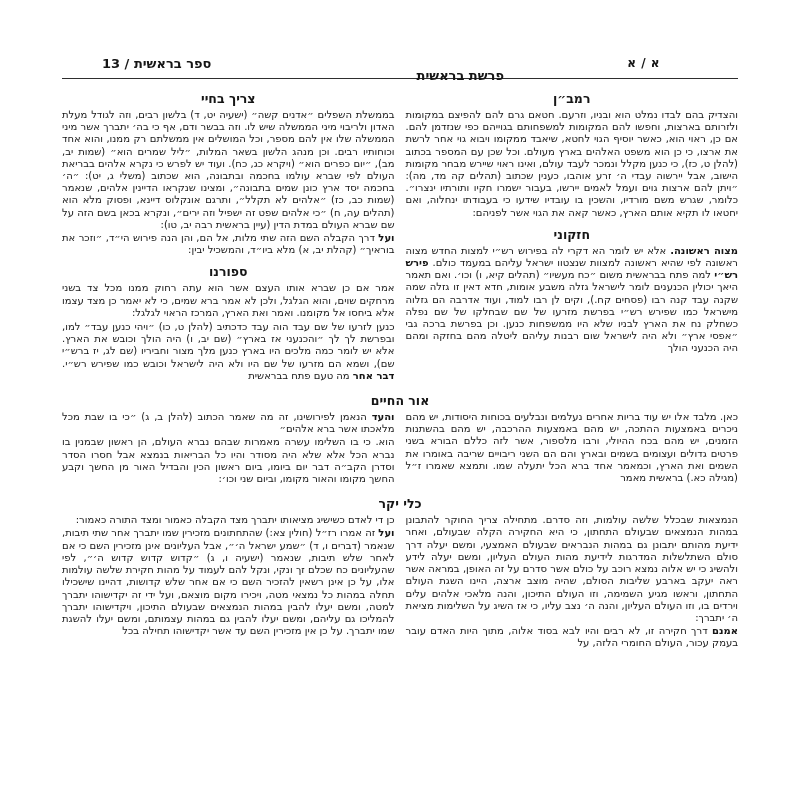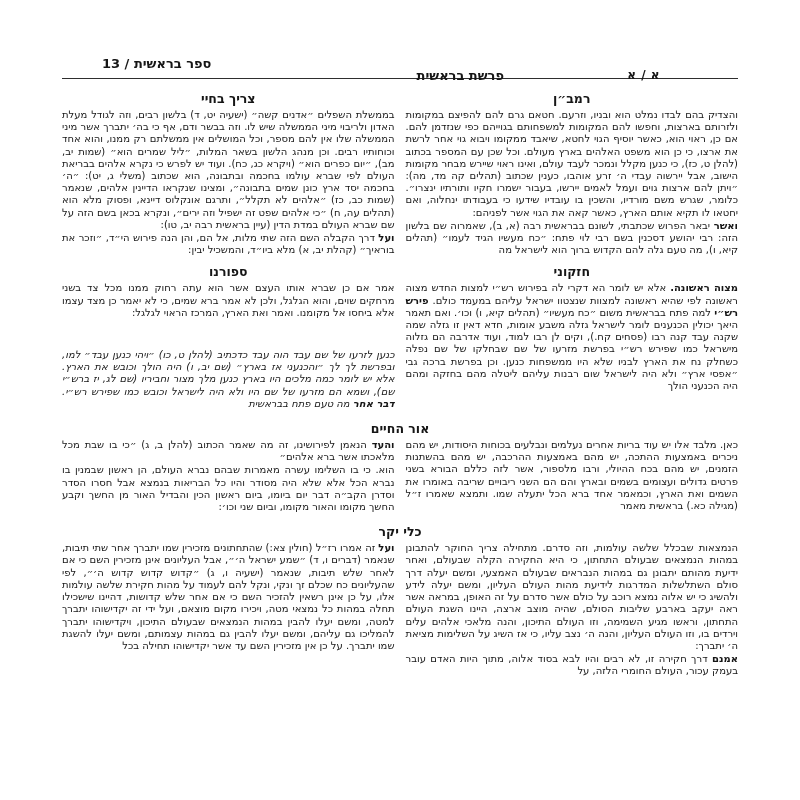--- a/index.html
+++ b/index.html
@@ -14,21 +14,21 @@
     padding:56px 62px 0 62px;
     overflow:hidden;
     background:#ffffff;
     direction:rtl;
   }
   
   .page-header{
     position:relative; height:22px;
   }
   .page-header .ref{
-    position:absolute; right:78px; top:12px;
+    position:absolute; right:78px; top:0;
     font-size:12px; font-weight:bold; letter-spacing:.5px;text-align:center;
   }
   .page-header .parsha{
     position:absolute; right:234px; top:12px;
     font-size:13px; font-weight:bold;
   }
   .page-header .book{
     position:absolute; left:40px; top:0;
     font-size:13px; font-weight:bold;
   }
@@ -43,41 +43,40 @@
     margin:8px 0 3px 0;
     font-size:12.5px; font-weight:bold; text-align:center;
   }
   .sec-title.first{ margin-top:2px; }
   .para{
     margin:0 0 1px 0;
     font-size:10px; line-height:12.2px;
     text-align:justify;
   }
   .lead{ font-weight:bold; }
-  .cont-block{ margin-top:30px;font-style:italic; }
+  .cont-block{ margin-top:2px; }
   .wide{ margin-top:10px; }
 </style>
 </head>
 <body>
 
 <div class="page">
 
   <div class="page-header">
     <span class="ref">א / א</span>
     <span class="parsha">פרשת בראשית</span>
     <span class="book">ספר בראשית / 13</span>
   </div>
   <hr class="header-rule">
 
   <div class="cols">
 
     <div class="col">
       <h3 class="sec-title first">רמב״ן</h3>
       <p class="para"><span>והצדיק בהם לבדו נמלט הוא ובניו, וזרעם. חטאם גרם להם להפיצם במקומות ולזרותם בארצות, וחפשו להם המקומות למשפחותם בגוייהם כפי שנזדמן להם. אם כן, ראוי הוא, כאשר יוסיף הגוי לחטא, שיאבד ממקומו ויבוא גוי אחר לרשת את ארצו, כי כן הוא משפט האלהים בארץ מעולם. וכל שכן עם המספר בכתוב (להלן ט, כז), כי כנען מקלל ונמכר לעבד עולם, ואינו ראוי שיירש מבחר מקומות הישוב, אבל יירשוה עבדי ה׳ זרע אוהבו, כענין שכתוב (תהלים קה מד, מה): ״ויתן להם ארצות גוים ועמל לאמים יירשו, בעבור ישמרו חקיו ותורתיו ינצרו״. כלומר, שגרש משם מורדיו, והשכין בו עובדיו שידעו כי בעבודתו ינחלוה, ואם יחטאו לו תקיא אותם הארץ, כאשר קאה את הגוי אשר לפניהם:</span></p>
-      <p class="para"><span class="lead">ואשר</span><span> יבאר הפרוש שכתבתי, לשונם בבראשית רבה (א, ב), שאמרוה שם בלשון הזה: רבי יהושע דסכנין בשם רבי לוי פתח: ״כח מעשיו הגיד לעמו״ (תהלים קיא, ו), מה טעם גלה להם הקדוש ברוך הוא לישראל מה</span></p>
 
       <h3 class="sec-title">חזקוני</h3>
       <p class="para"><span class="lead">מצוה ראשונה.</span><span> אלא יש לומר הא דקרי לה בפירוש רש״י למצות החדש מצוה ראשונה לפי שהיא ראשונה למצוות שנצטוו ישראל עליהם במעמד כולם. </span><span class="lead">פירש רש״י</span><span> למה פתח בבראשית משום ״כח מעשיו״ (תהלים קיא, ו) וכו׳. ואם תאמר היאך יכולין הכנענים לומר לישראל גזלה משבע אומות, חדא דאין זו גזלה שמה שקנה עבד קנה רבו (פסחים קח.), וקים לן רבו למוד, ועוד אדרבה הם גזלוה מישראל כמו שפירש רש״י בפרשת מזרעו של שם שבחלקו של שם נפלה כשחלק נח את הארץ לבניו שלא היו ממשפחות כנען. וכן בפרשת ברכה גבי ״אפסי ארץ״ ולא היה לישראל שום רבנות עליהם ליטלה מהם בחזקה ומהם היה הכנעני הולך</span></p>
     </div>
 
     <div class="col">
       <h3 class="sec-title first">צריך בחיי</h3>
       <p class="para"><span>בממשלת השפלים ״אדנים קשה״ (ישעיה יט, ד) בלשון רבים, וזה לגודל מעלת האדון ולריבוי מיני הממשלה שיש לו. וזה בבשר ודם, אף כי בה׳ יתברך אשר מיני הממשלה שלו אין להם מספר, וכל המושלים אין ממשלתם רק ממנו, והוא אחד וכוחותיו רבים. וכן מנהג הלשון בשאר המלות, ״ליל שמרים הוא״ (שמות יב, מב), ״יום כפרים הוא״ (ויקרא כג, כח). ועוד יש לפרש כי נקרא אלהים בבריאת העולם לפי שברא עולמו בחכמה ובתבונה, הוא שכתוב (משלי ג, יט): ״ה׳ בחכמה יסד ארץ כונן שמים בתבונה״, ומצינו שנקראו הדיינין אלהים, שנאמר (שמות כב, כז) ״אלהים לא תקלל״, ותרגם אונקלוס דיינא, ופסוק מלא הוא (תהלים עה, ח) ״כי אלהים שפט זה ישפיל וזה ירים״, ונקרא בכאן בשם הזה על שם שברא העולם במדת הדין (עיין בראשית רבה יב, טו):</span></p>
       <p class="para"><span class="lead">ועל</span><span> דרך הקבלה השם הזה שתי מלות, אל הם, והן הנה פירוש הי״ד, ״וזכר את בוראיך״ (קהלת יב, א) מלא ביו״ד, והמשכיל יבין:</span></p>
 
@@ -104,18 +103,19 @@
   </div>
 
   <div class="wide">
     <h3 class="sec-title">כלי יקר</h3>
     <div class="cols">
       <div class="col">
         <p class="para"><span>הנמצאות שבכלל שלשה עולמות, וזה סדרם. מתחילה צריך החוקר להתבונן במהות הנמצאים שבעולם התחתון, כי היא החקירה הקלה שבעולם, ואחר ידיעת מהותם יתבונן גם במהות הנבראים שבעולם האמצעי, ומשם יעלה דרך סולם השתלשלות המדרגות לידיעת מהות העולם העליון, ומשם יעלה לידע ולהשיג כי יש אלוה נמצא רוכב על כולם אשר סדרם על זה האופן, במראה אשר ראה יעקב בארבע שליבות הסולם, שהיה מוצב ארצה, היינו השגת העולם התחתון, וראשו מגיע השמימה, וזו העולם התיכון, והנה מלאכי אלהים עלים וירדים בו, וזו העולם העליון, והנה ה׳ נצב עליו, כי אז השיג על השלימות מציאת ה׳ יתברך:</span></p>
         <p class="para"><span class="lead">אמנם</span><span> דרך חקירה זו, לא רבים והיו לבא בסוד אלוה, מתוך היות האדם עובר בעמק עכור, העולם החומרי הלזה, על</span></p>
       </div>
       <div class="col">
+        <p class="para"><span>כן די לאדם כשישיג מציאותו יתברך מצד הקבלה כאמור ומצד התורה כאמור:</span></p>
         <p class="para"><span class="lead">ועל</span><span> זה אמרו רז״ל (חולין צא:) שהתחתונים מזכירין שמו יתברך אחר שתי תיבות, שנאמר (דברים ו, ד) ״שמע ישראל ה׳״, אבל העליונים אינן מזכירין השם כי אם לאחר שלש תיבות, שנאמר (ישעיה ו, ג) ״קדוש קדוש קדוש ה׳״, לפי שהעליונים כח שכלם זך ונקי, ונקל להם לעמוד על מהות חקירת שלשה עולמות אלו, על כן אינן רשאין להזכיר השם כי אם אחר שלש קדושות, דהיינו שישכילו תחלה במהות כל נמצאי מטה, ויכירו מקום מוצאם, ועל ידי זה יקדישוהו יתברך למטה, ומשם יעלו להבין במהות הנמצאים שבעולם התיכון, ויקדישוהו יתברך להמליכו גם עליהם, ומשם יעלו להבין גם במהות עצמותם, ומשם יעלו להשגת שמו יתברך. על כן אין מזכירין השם עד אשר יקדישוהו תחילה בכל</span></p>
       </div>
     </div>
   </div>
 
 </div>
 
 </body></html>

